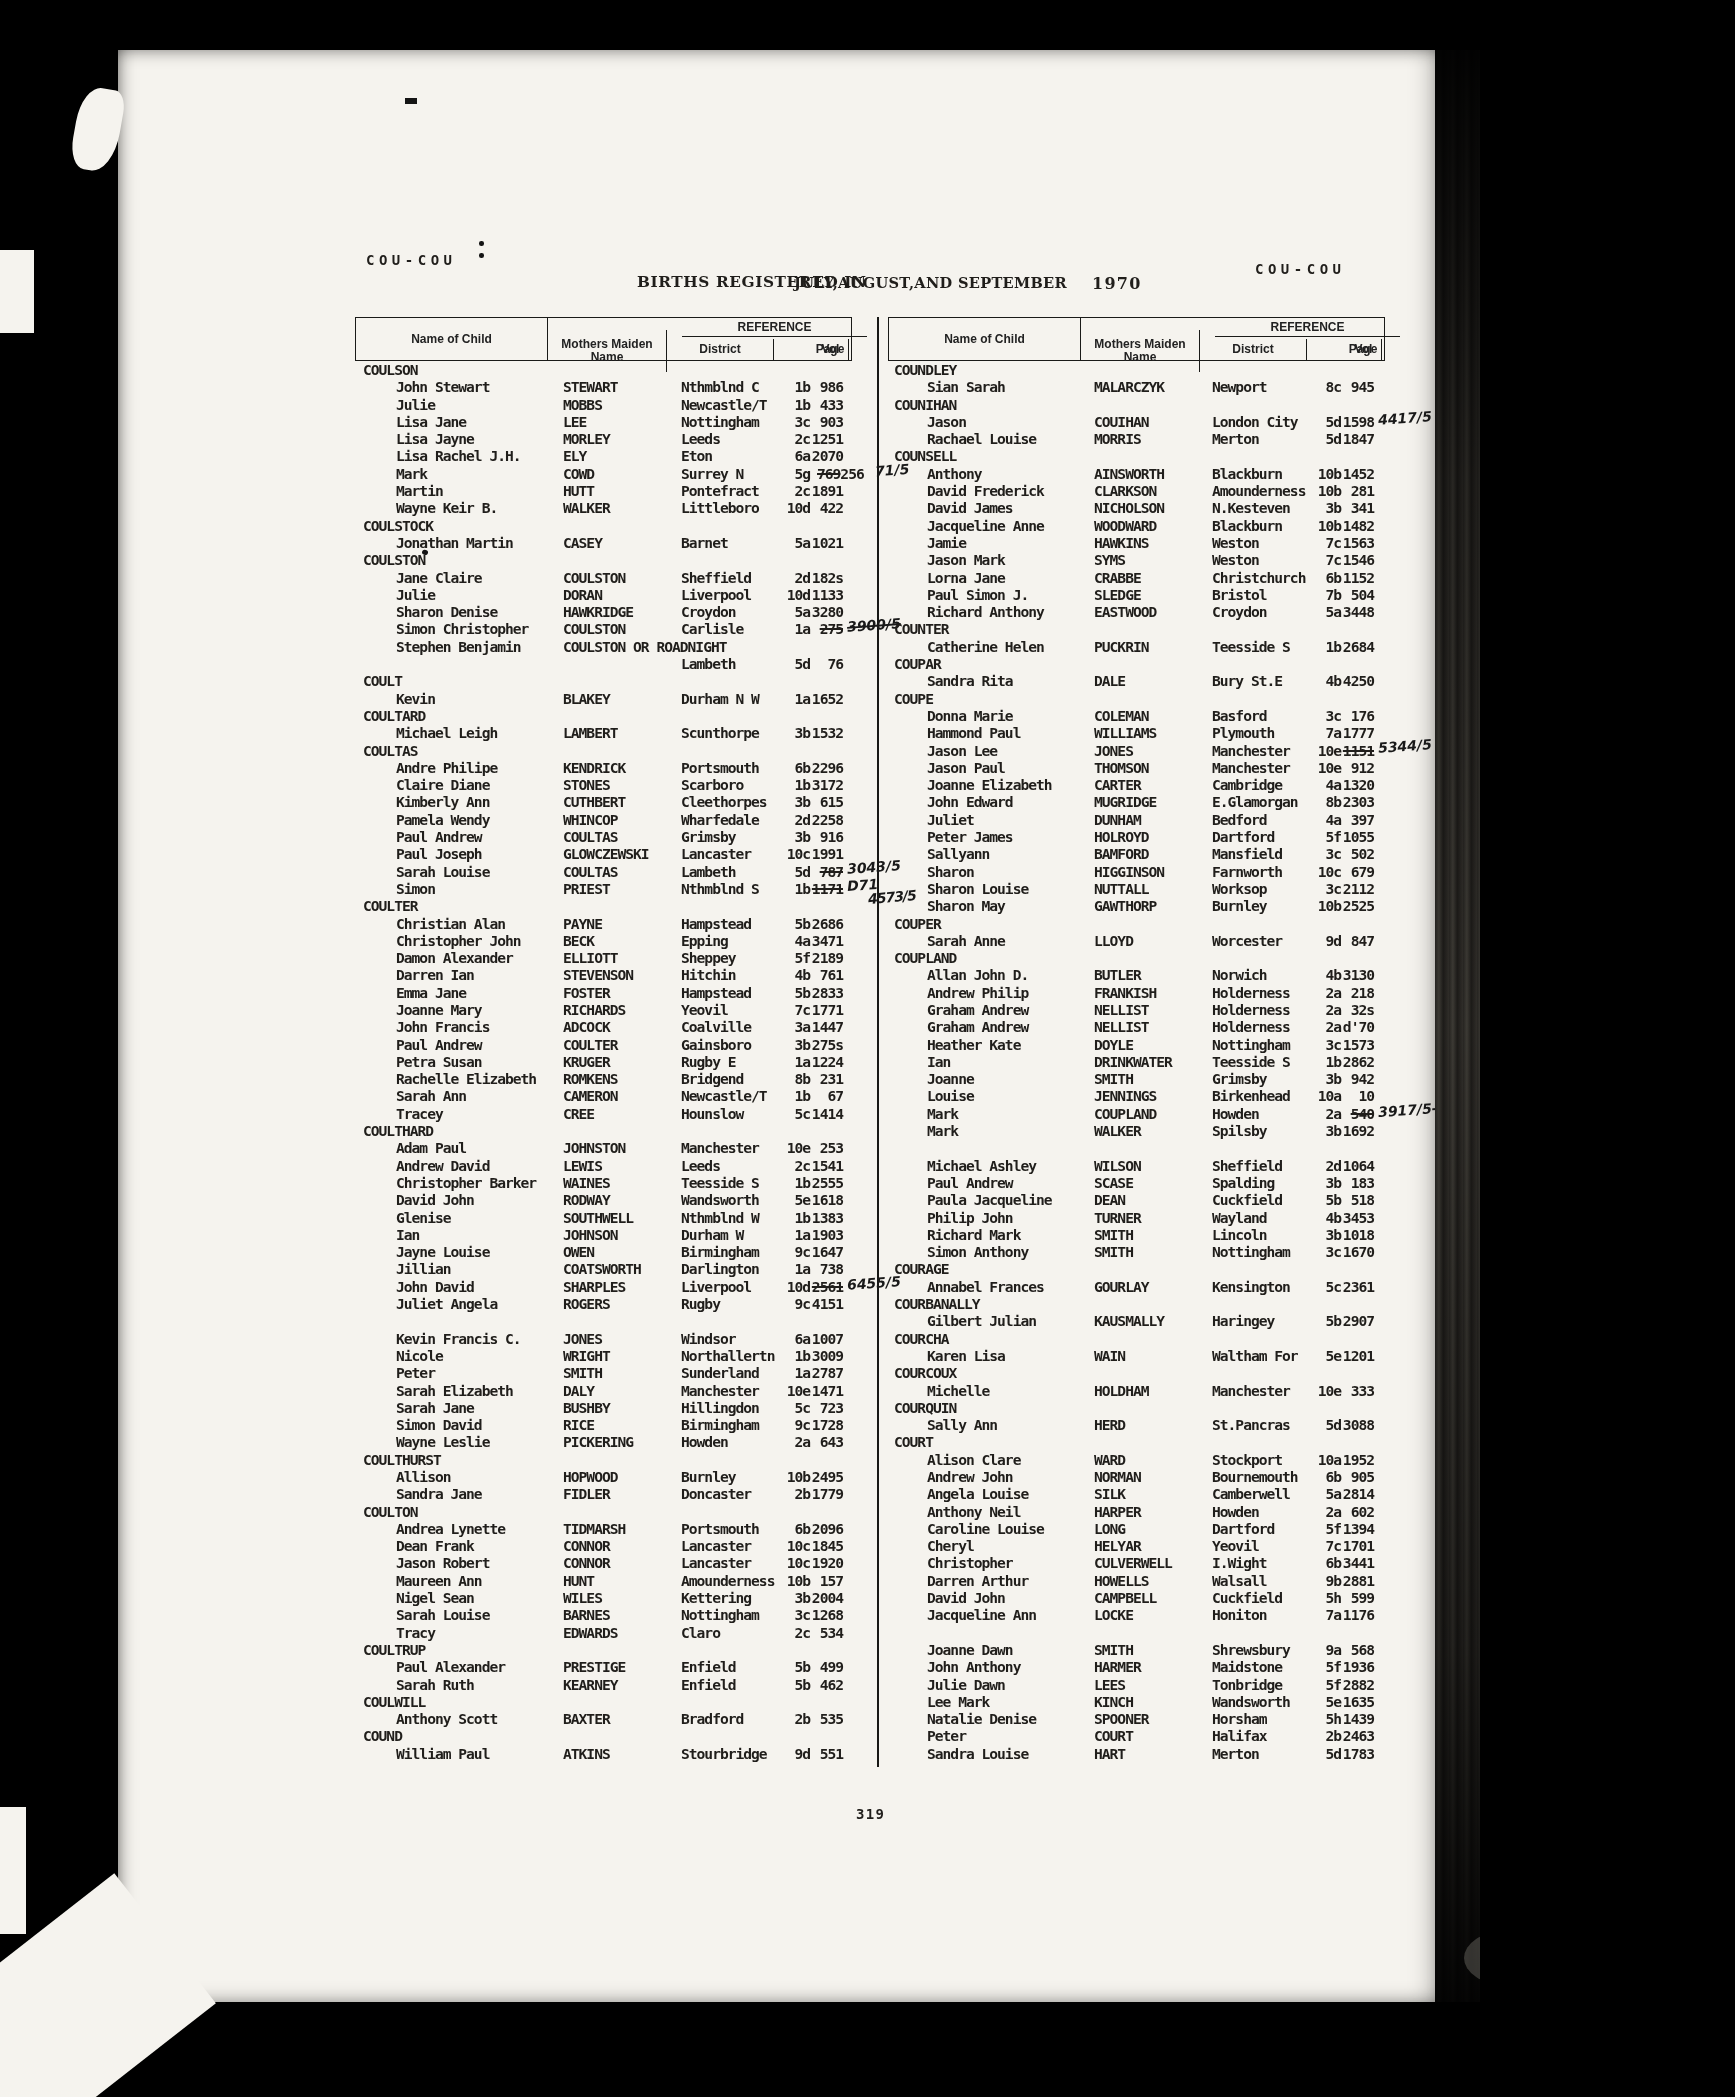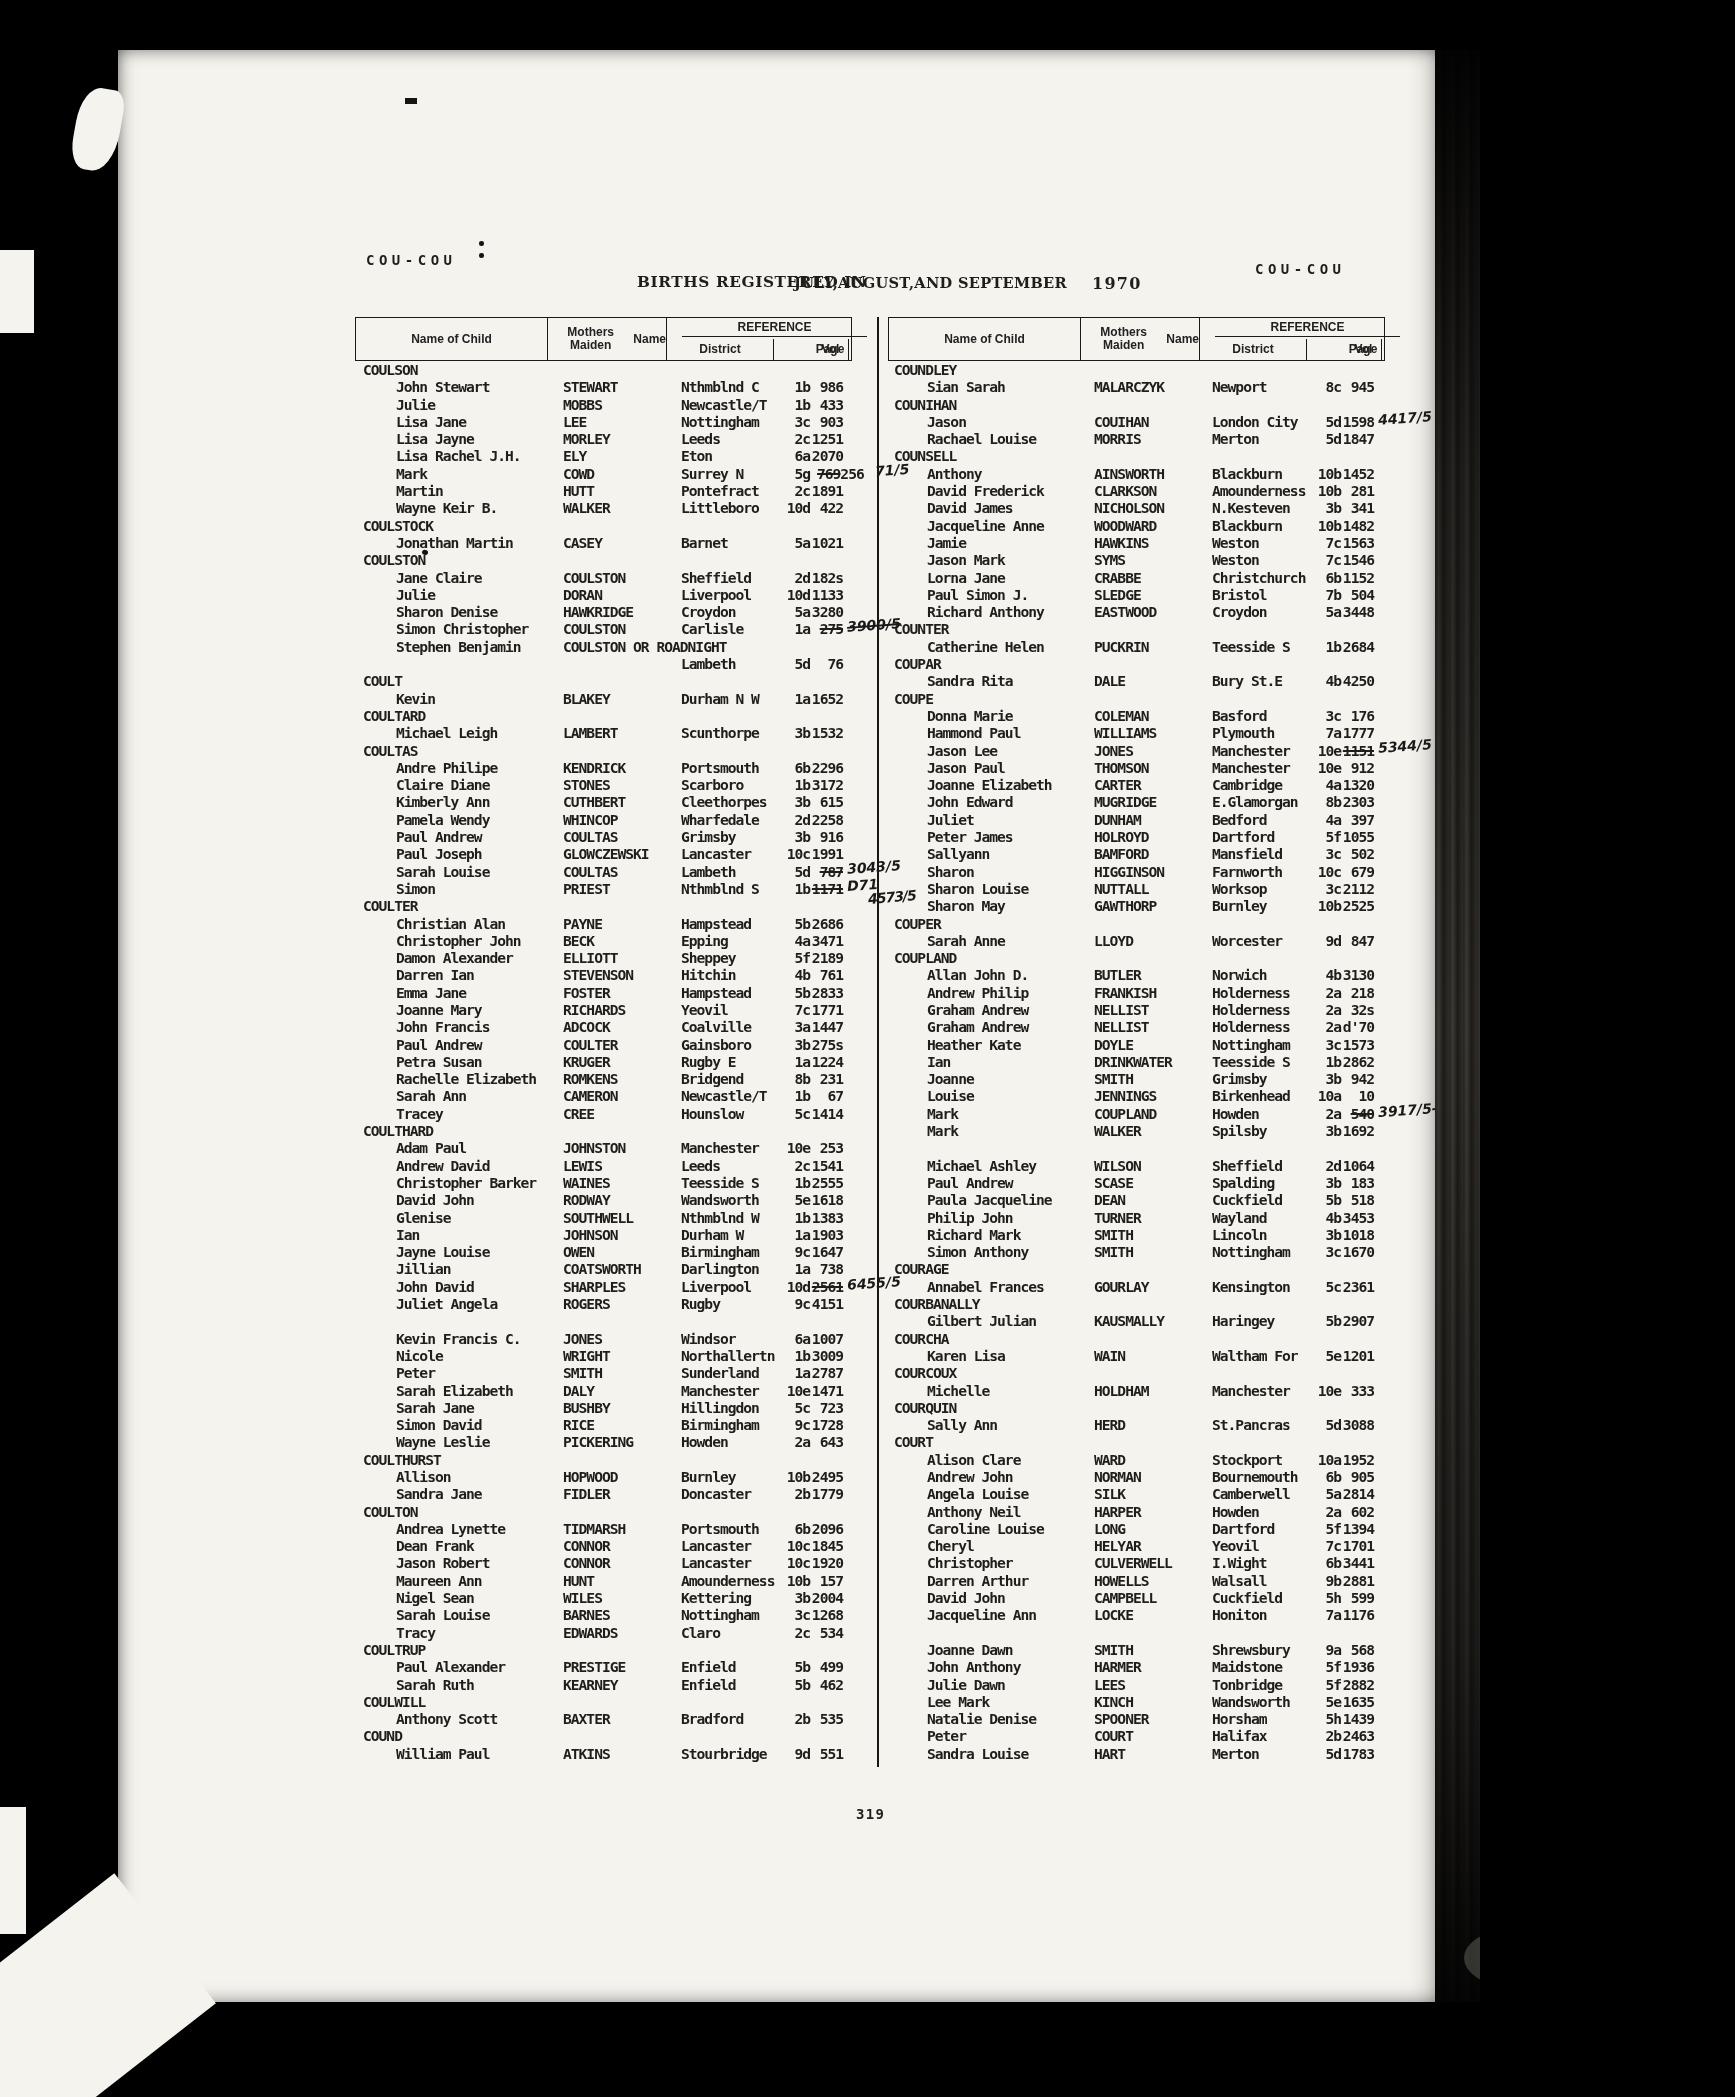--- a/index.html
+++ b/index.html
@@ -39,21 +39,21 @@
   .t-births{left:519px;top:223px;font-size:15.3px;letter-spacing:0.6px;}
   .t-months{left:676px;top:224px;font-size:14.6px;letter-spacing:0.3px;}
   .t-year{left:929px;top:224px;font-size:16px;letter-spacing:1.3px;margin-left:45px;}
   .pageno{position:absolute;left:738px;top:1756px;font:700 14px "DejaVu Sans Mono",monospace;letter-spacing:1.3px;color:var(--ink,#201e1b);}
 
   
   .hdrbox{position:absolute;top:267px;width:495px;height:42px;border:1.9px solid #1a1a18;
           font:700 12px/1.05 "Liberation Sans",sans-serif;color:#222;box-sizing:content-box;}
   .hcell{position:absolute;display:flex;align-items:center;justify-content:center;text-align:center;box-sizing:border-box;}
   .h-name{left:0;top:0;width:192px;height:42px;border-right:1.9px solid #1a1a18;}
-  .h-maiden{left:192px;top:0;width:119px;height:42px;border-right:1.9px solid #1a1a18;flex-direction:row;}
+  .h-maiden{left:192px;top:12px;width:119px;height:42px;border-right:1.9px solid #1a1a18;flex-direction:column;}
   .h-ref{left:326px;top:0;width:185px;height:19px;border-bottom:1.9px solid #1a1a18;}
   .h-district{left:311px;top:21px;width:107px;height:21px;border-right:1.9px solid #1a1a18;}
   .h-vol{left:417px;top:21px;width:36px;height:21px;border-right:1.9px solid #1a1a18;margin-left:40px;}
   .h-page{left:453px;top:21px;width:42px;height:21px;}
   .divrule{position:absolute;left:759px;top:267px;width:1.9px;height:1450px;background:#171715;}
 
   
   .col{position:absolute;top:311px;width:471px;font:700 14.6px/17.3px "DejaVu Sans Mono",monospace;
        letter-spacing:-1px;color:var(--ink,#201e1b);}
   #col-left{left:278px;} #col-right{left:809px;}

